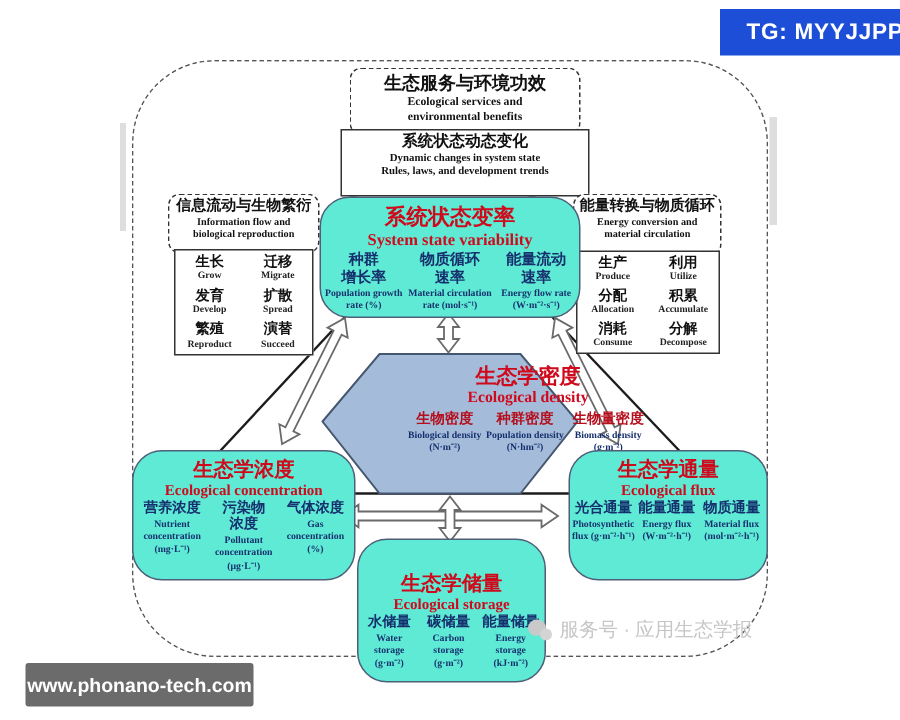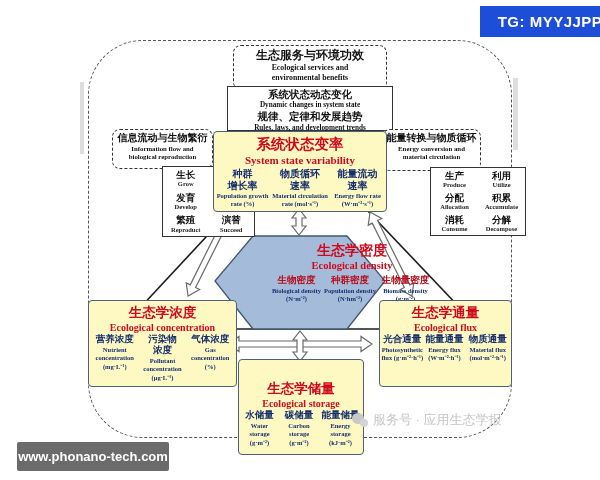--- a/index.html
+++ b/index.html
@@ -18,30 +18,30 @@
   .wm-icon{position:relative;width:16px;height:14px;}
   .wm-icon .b1{position:absolute;left:0;top:0;width:12px;height:11px;border-radius:50%;background:#c9c9c9;}
   .wm-icon .b2{position:absolute;right:0;bottom:0;width:8px;height:8px;border-radius:50%;background:#d4d4d4;}
   
   #outer-boundary{left:88px;top:40px;width:422px;height:396px;border:1.5px dashed #555;
             border-radius:55px;}
   .artifact{background:#dedede;}
   
   .dashed-box{border:1.3px dashed #333;border-radius:8px;background:#fff;text-align:center;}
   .solid-box{border:1px solid #333;background:#fff;text-align:center;}
-  .blue-box{background:#fef9c3;border:1.2px solid #4e5f78;border-radius:4px;text-align:center;}
+  .blue-box{background:#5eead4;border:1.2px solid #4e5f78;border-radius:20px;text-align:center;}
   .t-zh{color:#cf0a1c;font-weight:bold;}
   .t-en{color:#cf0a1c;font-weight:bold;font-family:"Liberation Serif",serif;}
   .cols{display:flex;justify-content:space-evenly;align-items:flex-start;}
   .col{text-align:center;}
   .col .zh{color:#16306e;font-weight:bold;white-space:pre-line;line-height:1.15;}
   .col .en{color:#16306e;font-weight:bold;font-family:"Liberation Serif",serif;
            font-size:6.5px;line-height:1.3;margin-top:1px;}
   .hex .col .zh{color:#b50f1d;}
-  .grid{display:grid;grid-template-columns:1fr 1fr;row-gap:2px;padding-top:3px;margin-left:46px;}
+  .grid{display:grid;grid-template-columns:1fr 1fr;row-gap:2px;padding-top:3px;}
   .cell .zh{color:#111;font-weight:bold;font-size:9.5px;line-height:1.1;}
   .cell .en{color:#222;font-weight:bold;font-family:"Liberation Serif",serif;font-size:6.5px;line-height:1.1;}
   .hd-zh{color:#111;font-weight:bold;font-size:10px;line-height:1.25;}
   .hd-en{color:#111;font-weight:bold;font-family:"Liberation Serif",serif;font-size:6.8px;line-height:1.3;}
   svg{position:absolute;left:0;top:0;}
 </style>
 </head>
 <body>
 
 <div id="canvas">
@@ -72,21 +72,20 @@
 
   <div class="abs dashed-box" style="left:233px;top:45px;width:152px;height:41px;padding-top:2px;">
     <div class="hd-zh" style="font-size:12px;">生态服务与环境功效</div>
     <div class="hd-en" style="font-size:7.8px;">Ecological services and</div>
     <div class="hd-en" style="font-size:7.8px;">environmental benefits</div>
   </div>
 
   <div class="abs solid-box" style="left:227px;top:86px;width:164px;height:42px;padding-top:1px;">
     <div class="hd-zh" style="font-size:10.5px;">系统状态动态变化</div>
     <div class="hd-en" style="font-size:7.2px;">Dynamic changes in system state</div>
-    <div class="hd-zh" style="font-size:10.5px;">规律、定律和发展趋势</div>
     <div class="hd-en" style="font-size:7.2px;">Rules, laws, and development trends</div>
   </div>
 
   <div class="abs dashed-box" style="left:112px;top:129px;width:99px;height:36px;padding-top:2px;">
     <div class="hd-zh">信息流动与生物繁衍</div>
     <div class="hd-en">Information flow and</div>
     <div class="hd-en">biological reproduction</div>
   </div>
   <div class="abs solid-box grid" style="left:116px;top:166px;width:91px;height:66px;">
     <div class="cell">

